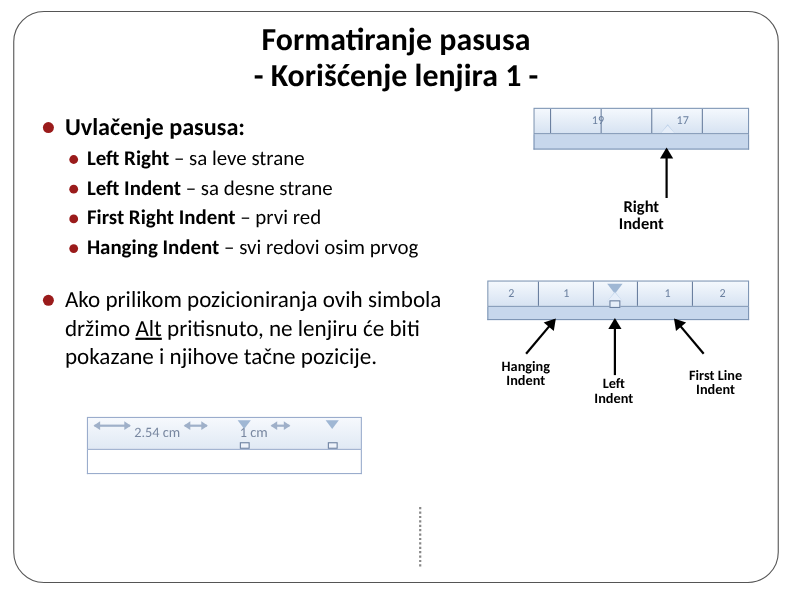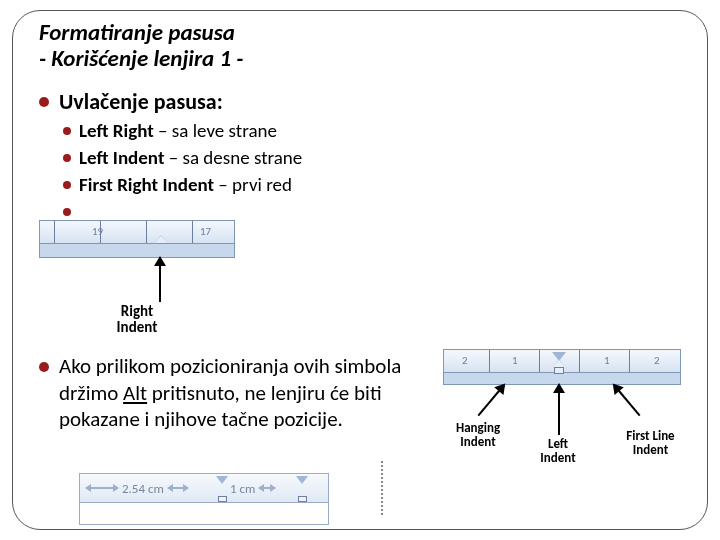--- a/index.html
+++ b/index.html
@@ -9,37 +9,36 @@
     color: #000; background: #fff;
     position: relative;
   }
   .frame {
     position: absolute; left: 12px; top: 10px;
     width: 696px; height: 520px;
     border: 1.5px solid #555; border-radius: 28px;
     padding: 8px 26px 14px 26px;
   }
   .title {
-    font-weight: bold;
-    font-size: 23px; line-height: 1.15;
+    text-align: center; font-weight: bold;
+    font-size: 29px; line-height: 1.15;
     margin-bottom: 12px;
-    font-style: italic;
   }
   .bullet-row { display: flex; align-items: flex-start; margin: 4px 0; }
   .dot {
     width: 10px; height: 10px; border-radius: 50%;
     background: #9a1b1b; flex-shrink: 0;
     margin-top: 9px; margin-right: 10px;
   }
   .dot-small {
     width: 8px; height: 8px; border-radius: 50%;
     background: #9a1b1b; flex-shrink: 0;
     margin-top: 8px; margin-right: 8px;
   }
-  .block1 { display: flex; flex-direction: column; }
+  .block1 { display: flex; }
   .block1-text { flex: 1; }
   .h-section { font-weight: bold; font-size: 22px; }
   .sub-list { margin-left: 24px; margin-top: 4px; }
   .sub-list .bullet-row span { font-size: 19px; }
   .sub-list b { font-weight: bold; }
   .block2 { display: flex; margin-top: 14px; }
   .block2-text { flex: 1; font-size: 21px; line-height: 1.25; padding-right: 10px; }
   .fig { flex-shrink: 0; }
   
   .fig1 { width: 196px;}
@@ -102,21 +101,21 @@
   .arr.diag { transform-origin: top center; }
   .fig2 .albl { position:absolute; font-weight:bold; font-size:13px; line-height:1.05; text-align:center;}
   
   .fig3 { width: 250px; margin-left: 40px; margin-top: 8px;}
   .fig3 .box {
     width:250px; height:30px; border:1px solid #9aaccc;
     background: linear-gradient(#f6f9fd,#e0e9f4);
     display:flex; align-items:center; position:relative;
     font-size:13px; color:#7887a0;
   }
-  .fig3 .seg { display:flex; align-items:center; gap:4px; padding:0 6px;}
+  .fig3 .seg { display:flex; gap:4px; padding:0 6px;}
   .fig3 .harr {
     display:inline-block; width:32px; height:2px; background:#9fb0c9; position:relative;
   }
   .fig3 .harr::before, .fig3 .harr::after{
     content:""; position:absolute; top:-3px; width:0;height:0;
     border-top:4px solid transparent; border-bottom:4px solid transparent;
   }
   .fig3 .harr::before{ left:-1px; border-right:6px solid #9fb0c9;}
   .fig3 .harr::after{ right:-1px; border-left:6px solid #9fb0c9;}
   .fig3 .msm {
@@ -156,32 +155,33 @@
         <div class="bullet-row">
           <span class="dot-small"></span>
           <span><b>Left Indent</b><span> – sa desne strane</span></span>
         </div>
         <div class="bullet-row">
           <span class="dot-small"></span>
           <span><b>First Right Indent</b><span> – prvi red</span></span>
         </div>
         <div class="bullet-row">
           <span class="dot-small"></span>
+          <span><b>Hanging Indent</b><span> – svi redovi osim prvog</span></span>
         </div>
       </div>
     </div>
 
     <div class="fig fig1">
       <div class="ruler">
         <span class="tick" style="left:14px"></span>
         <span class="tick" style="left:60px"></span>
         <span class="tick" style="left:106px"></span>
         <span class="tick" style="left:152px"></span>
         <span class="num" style="left:52px">19</span>
-        <span class="num" style="left:160px">17</span>
+        <span class="num" style="left:129px">17</span>
         <span class="marker-up" style="left:114px"></span>
       </div>
       <div class="bluebar"></div>
       <div style="width:196px; text-align:center; padding-left:48px;">
         <div class="arrow-v" style="margin-left:72px"></div>
       </div>
       <div class="lbl">
         <div>Right</div>
         <div>Indent</div>
       </div>
@@ -233,21 +233,21 @@
 
   <div class="fig3">
     <div class="box">
       <div class="seg">
         <span class="harr"></span>
         <span>2.54 cm</span>
         <span class="harr" style="width:20px"></span>
       </div>
       <span class="msm" style="left:136px"></span>
       <span class="msq" style="left:138px"></span>
-      <div class="seg" style="margin-left:30px">
+      <div class="seg" style="margin-left:18px">
         <span>1 cm</span>
         <span class="harr" style="width:16px"></span>
       </div>
       <span class="msm" style="left:216px"></span>
       <span class="msq" style="left:218px"></span>
     </div>
     <div class="whitearea"></div>
   </div>
 
   <div class="vdots"></div>

